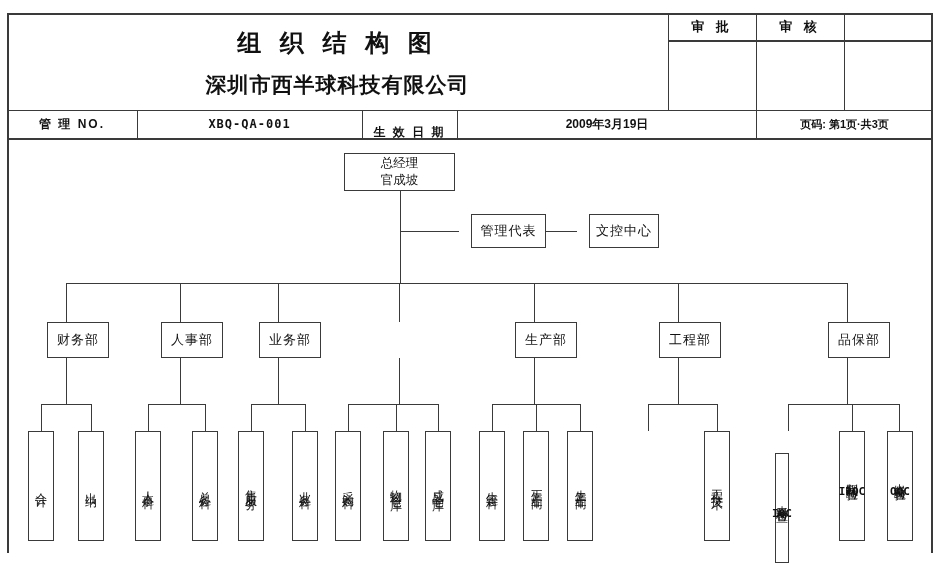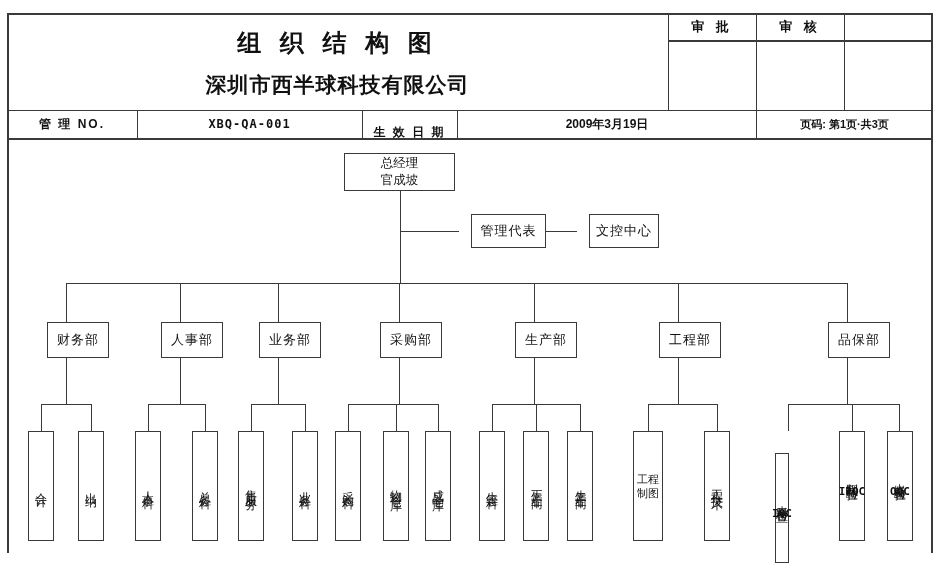--- a/index.html
+++ b/index.html
@@ -5,21 +5,21 @@
   * { margin:0; padding:0; box-sizing:border-box; }
   html,body { background:#ffffff; }
   #page {
     position:relative; width:941px; height:575px; background:#fff;
     font-family:"Liberation Sans", sans-serif; color:#111; overflow:hidden;
   }
   .ln { position:absolute; background:#3a3a3a; }
   .cell { position:absolute; display:flex; align-items:center; justify-content:center; text-align:center; }
   .box {
     position:absolute; border:1px solid #3a3a3a; background:#fff;
-    display:flex; align-items:center; justify-content:center; text-align:center;
+    display:flex; align-items:center; justify-content:center; 
   }
   .title { font-size:24px; font-weight:bold; letter-spacing:6px; }
   .company { font-size:21px; font-weight:bold; letter-spacing:1px; }
   .hdr-label { font-size:13px; font-weight:bold; letter-spacing:4px; }
   .meta-label { font-size:12px; font-weight:bold; letter-spacing:2px; }
   .meta-value { font-size:12px; font-weight:bold; font-family:"DejaVu Sans Mono", monospace; letter-spacing:1px; }
   .meta-cjk { font-size:12px; font-weight:bold; }
   .node { font-size:13px; letter-spacing:1px;margin-left:12px; }
   .root-node { flex-direction:column; font-size:12.5px; line-height:17px; }
   .tall { flex-direction:column; gap:3px; padding:4px 0; }
@@ -110,21 +110,20 @@
   <div class="box root-node" style="left:344px;top:153px;width:111px;height:38px;">
     <div>总经理</div>
     <div>官成坡</div>
   </div>
   <div class="box node" style="left:459px;top:214px;width:75px;height:34px;">管理代表</div>
   <div class="box node" style="left:577px;top:214px;width:70px;height:34px;">文控中心</div>
 
   <div class="box node" style="left:35px;top:322px;width:62px;height:36px;">财务部</div>
   <div class="box node" style="left:149px;top:322px;width:62px;height:36px;">人事部</div>
   <div class="box node" style="left:247px;top:322px;width:62px;height:36px;">业务部</div>
-  <div class="box node" style="left:368px;top:322px;width:62px;height:36px;">采购部</div>
   <div class="box node" style="left:503px;top:322px;width:62px;height:36px;">生产部</div>
   <div class="box node" style="left:647px;top:322px;width:62px;height:36px;">工程部</div>
   <div class="box node" style="left:816px;top:322px;width:62px;height:36px;">品保部</div>
 
   <div class="box tall" style="left:28px;top:431px;width:26px;height:110px;">
     <span class="vtext">会计</span>
   </div>
   <div class="box tall" style="left:78px;top:431px;width:26px;height:110px;">
     <span class="vtext">出纳</span>
   </div>
@@ -151,23 +150,20 @@
   </div>
   <div class="box tall" style="left:479px;top:431px;width:26px;height:110px;">
     <span class="vtext">生管科</span>
   </div>
   <div class="box tall" style="left:523px;top:431px;width:26px;height:110px;">
     <span class="vtext" style="letter-spacing:2px;font-size:11.5px;">生产一车间</span>
   </div>
   <div class="box tall" style="left:567px;top:431px;width:26px;height:110px;">
     <span class="vtext" style="letter-spacing:2px;font-size:11.5px;">生产二车间</span>
   </div>
-  <div class="box tall" style="left:633px;top:431px;width:30px;height:110px;">
-    <span class="hwrap">工程制图</span>
-  </div>
   <div class="box tall" style="left:704px;top:431px;width:26px;height:110px;">
     <span class="vtext">工程技术</span>
   </div>
   <div class="box tall" style="left:775px;top:453px;width:14px;height:110px;">
     <span class="vtext" style="letter-spacing:2px;">来料检查</span>
     <span class="code">IQC</span>
   </div>
   <div class="box tall" style="left:839px;top:431px;width:26px;height:110px;">
     <span class="vtext" style="letter-spacing:2px;">制程检验</span>
     <span class="code">IPQC</span>

